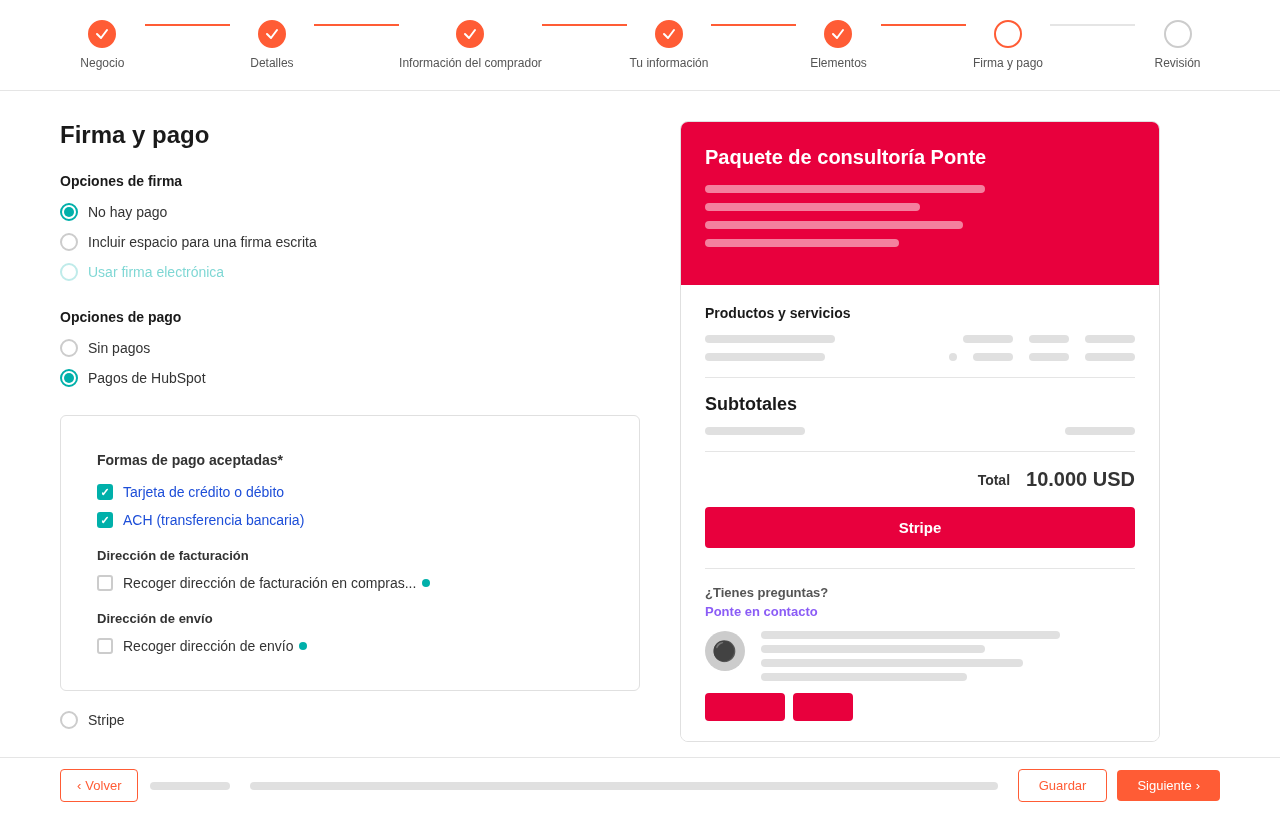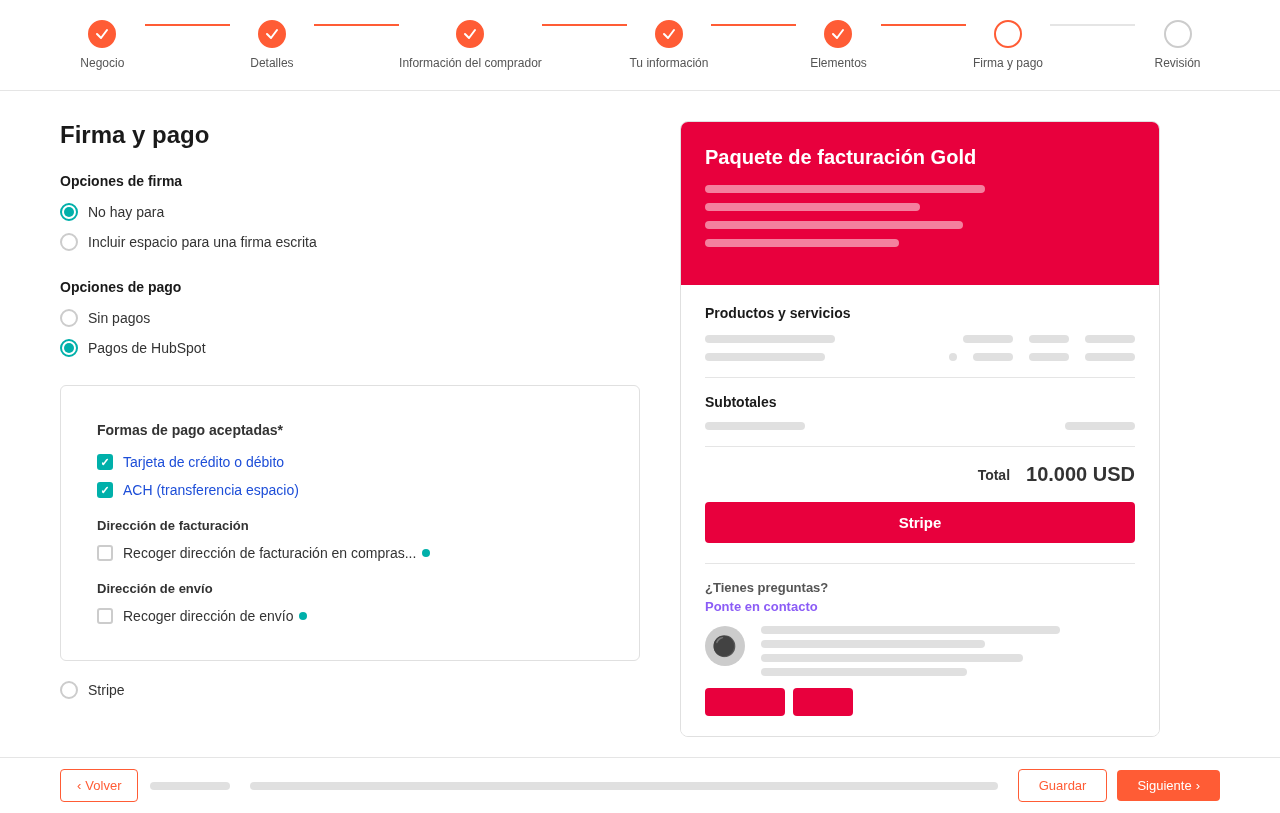--- a/index.html
+++ b/index.html
@@ -263,21 +263,21 @@
       border-radius: 50%;
       background: #e0e0e0;
       flex-shrink: 0;
     }
     .divider {
       border: none;
       border-top: 1px solid #e5e5e5;
       margin: 16px 0;
     }
     .subtotal-title {
-      font-size: 14px;
+      font-size: 18px;
       font-weight: 700;
       margin-bottom: 12px;
       color: #1a1a1a;
     }
     .subtotal-row {
       display: flex;
       justify-content: space-between;
       margin-bottom: 8px;
     }
     .subtotal-line {
@@ -519,25 +519,29 @@
 
   <div class="left-panel">
     <h1 class="page-title">Firma y pago</h1>
 
     <div class="section-title">Opciones de firma</div>
     <div class="radio-group">
       <label class="radio-item">
         <div class="radio-circle selected">
             <span></span>
           </div>
-        <span class="radio-label">No hay para</span>
+        <span class="radio-label">No hay pago</span>
       </label>
       <label class="radio-item">
         <div class="radio-circle"></div>
         <span class="radio-label">Incluir espacio para una firma escrita</span>
+      </label>
+      <label class="radio-item disabled">
+        <div class="radio-circle" style="border-color:#00b0aa; opacity:0.5;"></div>
+        <span class="radio-label" style="color:#00b0aa;">Usar firma electrónica</span>
       </label>
     </div>
 
     <div class="section-title">Opciones de pago</div>
     <div class="radio-group">
       <label class="radio-item">
         <div class="radio-circle"></div>
         <span class="radio-label">Sin pagos</span>
       </label>
       <label class="radio-item">
@@ -547,21 +551,21 @@
     </div>
 
     <div class="payment-box">
       <div class="payment-box-title">Formas de pago aceptadas*</div>
       <label class="checkbox-item">
         <div class="checkbox-box checked"></div>
         <span class="checkbox-label">Tarjeta de crédito o débito</span>
       </label>
       <label class="checkbox-item">
         <div class="checkbox-box checked"></div>
-        <span class="checkbox-label">ACH (transferencia espacio)</span>
+        <span class="checkbox-label">ACH (transferencia bancaria)</span>
       </label>
 
       <div class="billing-section">
         <div class="billing-section-title">Dirección de facturación</div>
         <div class="billing-checkbox-row">
           <label class="checkbox-item" style="margin-bottom:0;">
             <div class="checkbox-box"></div>
             <span class="billing-checkbox-label">Recoger dirección de facturación en compras...</span>
           </label>
           <span class="info-dot"></span>
@@ -585,21 +589,21 @@
         <div class="radio-circle"></div>
         <span class="radio-label">Stripe</span>
       </label>
     </div>
   </div>
 
   <div class="right-panel">
     <div class="preview-card">
 
       <div class="preview-header">
-        <div class="preview-header-title">Paquete de facturación Gold</div>
+        <div class="preview-header-title">Paquete de consultoría Ponte</div>
         <div class="preview-line" style="width:65%;"></div>
         <div class="preview-line" style="width:50%;"></div>
         <div class="preview-line" style="width:60%;"></div>
         <div class="preview-line" style="width:45%;"></div>
       </div>
 
       <div class="preview-body">
         <div class="products-title">Productos y servicios</div>
 
         

